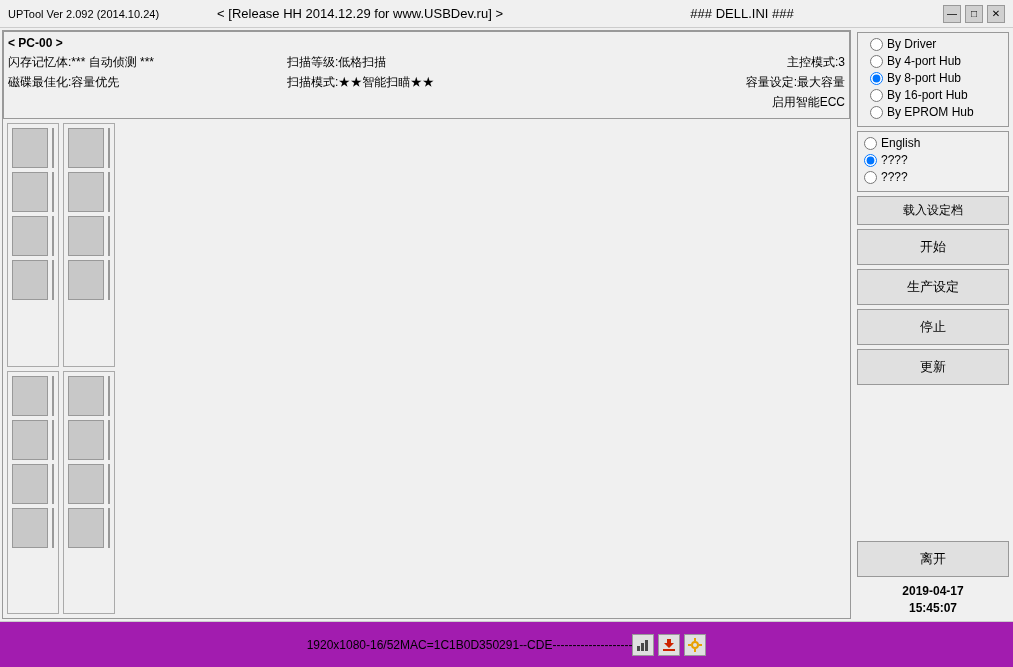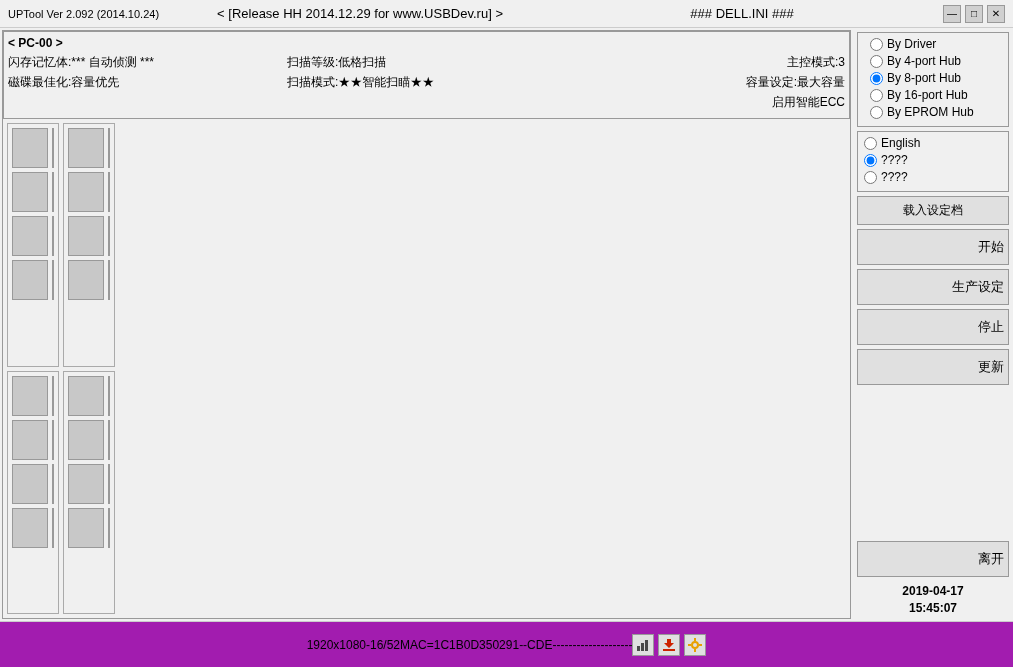--- a/index.html
+++ b/index.html
@@ -145,21 +145,21 @@
     }
     
     .right-btn {
       width: 100%;
       padding: 8px 4px;
       background: #e0e0e0;
       border: 1px solid #999;
       cursor: pointer;
       font-size: 13px;
       font-family: Liberation Mono, monospace;
-      text-align: right;
+      text-align: center;
     }
     .load-btn {
       width: 100%;
       padding: 5px 4px;
       background: #e0e0e0;
       border: 1px solid #999;
       cursor: pointer;
       font-size: 12px;
       font-family: "SimSun", "Microsoft YaHei", Arial, sans-serif;
       text-align: center;

